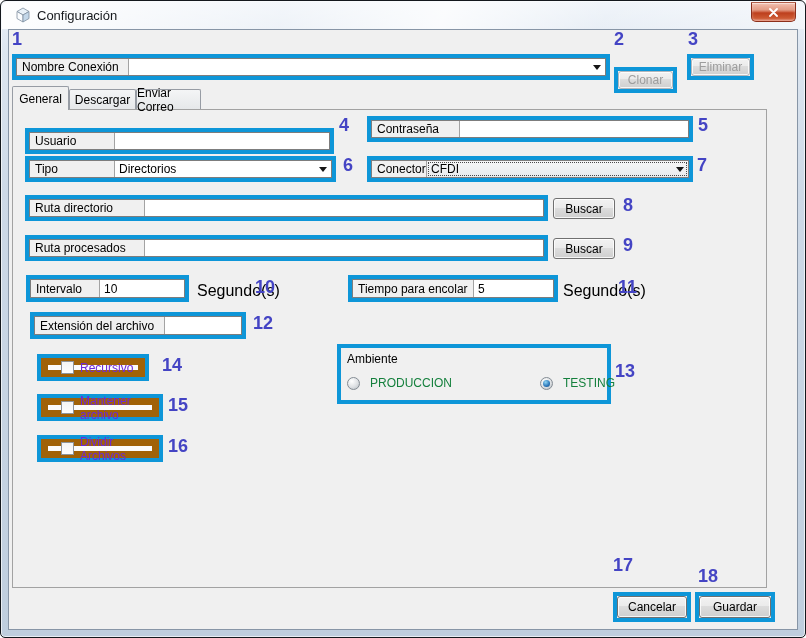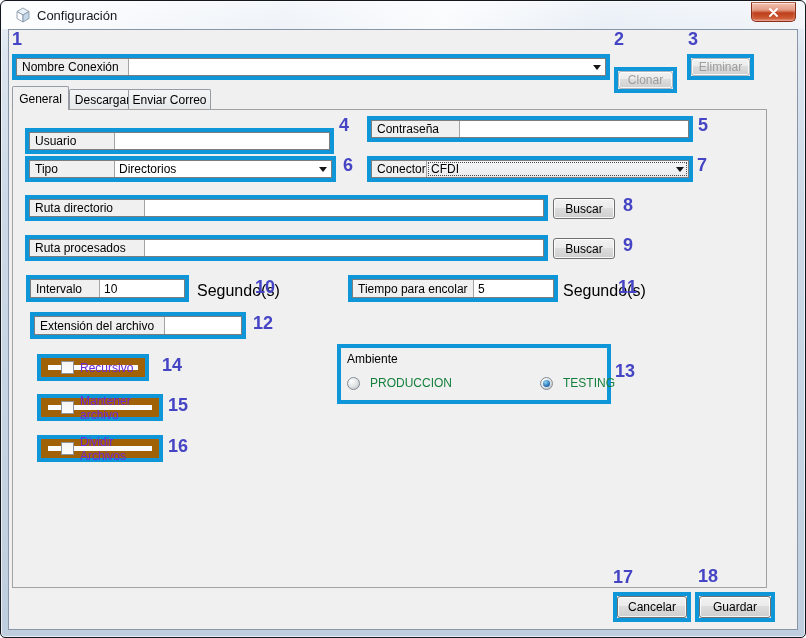--- a/index.html
+++ b/index.html
@@ -122,21 +122,21 @@
     <div class="btn disabled">Clonar</div>
   </div>
   <div class="ann" style="left:688px;top:30px;">3</div>
   <div class="hl" style="left:687px;top:54px;width:67px;height:26px;">
     <div class="btn disabled">Eliminar</div>
   </div>
 
   <div class="panel"></div>
   <div class="tab active" style="left:12px;top:86px;width:57px;height:24px;">General</div>
   <div class="tab" style="left:69px;top:89px;width:67px;height:20px;">Descargar</div>
-  <div class="tab" style="left:128px;top:89px;width:83px;height:20px;">Enviar Correo</div>
+  <div class="tab" style="left:136px;top:89px;width:65px;height:20px;">Enviar Correo</div>
 
   <div class="hl" style="left:25px;top:128px;width:309px;height:26px;">
     <div class="field">
       <div class="flabel" style="width:85px;">Usuario</div>
       <div class="fval">
           <input type="text" value="" style="">
         </div>
     </div>
   </div>
   <div class="ann" style="left:339px;top:116px;">4</div>
@@ -257,21 +257,21 @@
   <div class="ann" style="left:168px;top:396px;">15</div>
 
   <div class="hl" style="left:37px;top:435px;width:126px;height:27px;">
     <div class="cbxrow">
       <div class="cbx"></div>
       <span>Dividir Archivos</span>
     </div>
   </div>
   <div class="ann" style="left:168px;top:437px;">16</div>
 
-  <div class="ann" style="left:613px;top:568px;">17</div>
+  <div class="ann" style="left:613px;top:556px;">17</div>
   <div class="ann" style="left:698px;top:567px;">18</div>
   <div class="hl" style="left:613px;top:592px;width:78px;height:30px;">
     <div class="btn">Cancelar</div>
   </div>
   <div class="hl" style="left:695px;top:592px;width:80px;height:30px;">
     <div class="btn">Guardar</div>
   </div>
 </div>
 
 </body></html>

